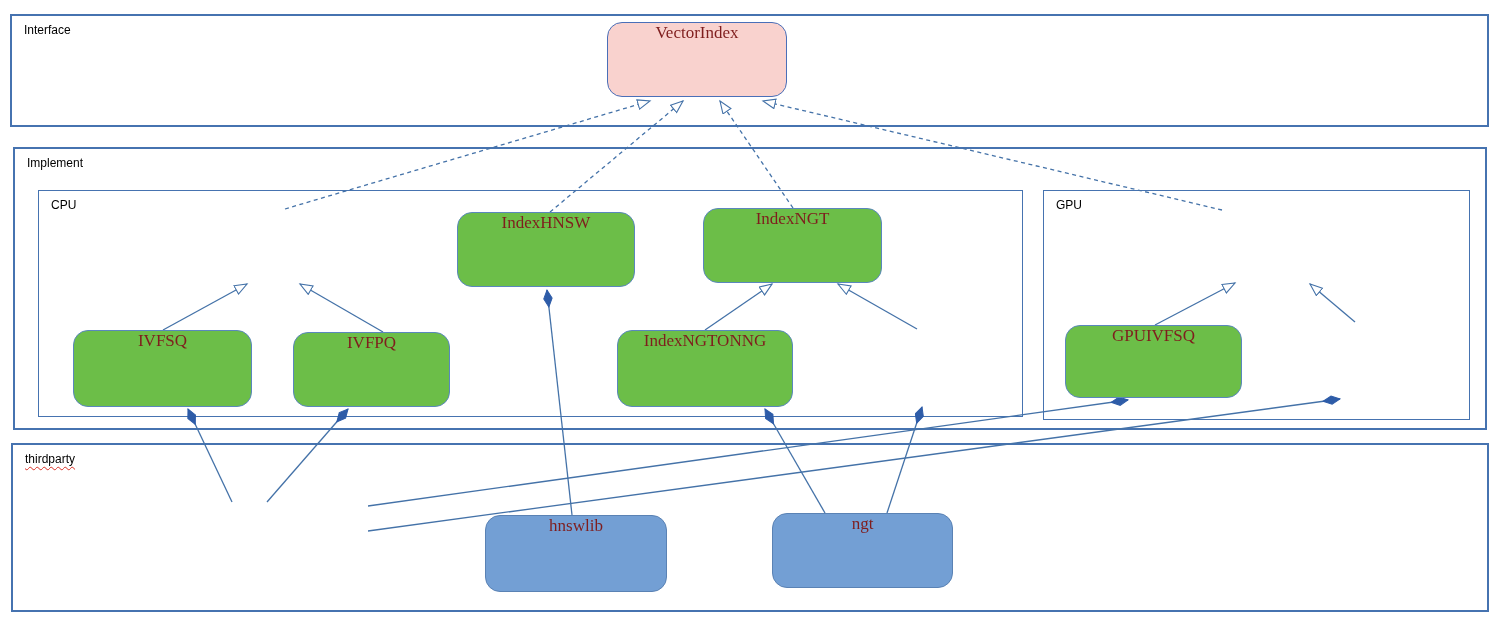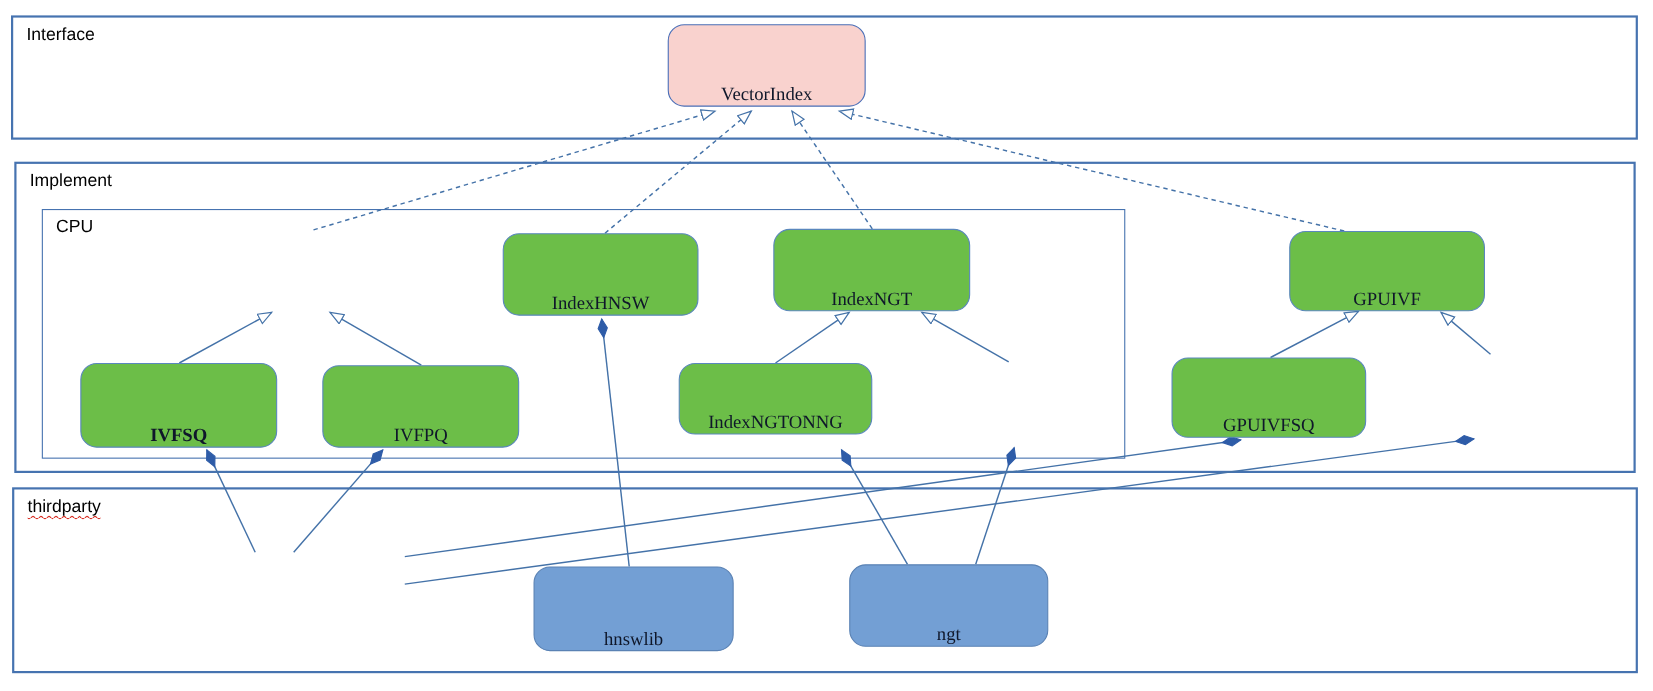--- a/index.html
+++ b/index.html
@@ -13,42 +13,42 @@
   .section {
     position:absolute;
     border:2px solid #4673b0;
     background:transparent;
     box-sizing:border-box;
   }
   .section.thin { border-width:1.5px; }
   .section-label {
     position:absolute;
     top:7px; left:12px;
-    font-size:16px;
+    font-size:12px;
     color:#000000;
     font-family:"Liberation Sans", sans-serif;
     white-space:nowrap;
   }
   .section-label.squiggle {
     text-decoration:underline;
     text-decoration-style:wavy;
     text-decoration-color:#d93025;
     text-decoration-thickness:1px;
     text-underline-offset:3px;
   }
   .node {
     position:absolute;
     box-sizing:border-box;
     border-radius:15px;
     display:flex;
-    align-items:flex-end;
+    align-items:flex-start;
     justify-content:center;
     font-family:"Liberation Serif", serif;
     font-size:17px;
-    color:#0f172a;
+    color:#7f1d1d;
     text-align:center;
   }
   .node.green { background:#6cbe48; border:1.5px solid #5a87bd; }
   .node.pink  { background:#f9d2ce; border:1.5px solid #4a6fb8; }
   .node.blue  { background:#739fd4; border:1.5px solid #5a82b4; }
   #edges-layer {
     position:absolute; left:0; top:0;
     width:1503px; height:628px;
     pointer-events:none;
   }
@@ -65,20 +65,23 @@
   </div>
 
   <div class="section" style="left:13px; top:147px; width:1474px; height:283px;">
     <div class="section-label">Implement</div>
   </div>
 
   <div class="section thin" style="left:38px; top:190px; width:985px; height:227px;">
     <div class="section-label">CPU</div>
   </div>
 
+  <div class="section thin" style="left:1043px; top:190px; width:427px; height:230px;">
+    <div class="section-label">GPU</div>
+  </div>
 
   <div class="section" style="left:11px; top:443px; width:1478px; height:169px;padding-left:18px;">
     <div class="section-label squiggle">thirdparty</div>
   </div>
 
   <svg id="edges-layer" width="1503" height="628" viewBox="0 0 1503 628" xmlns="http://www.w3.org/2000/svg">
     <defs>
       <marker id="hollowTri" markerUnits="userSpaceOnUse" markerWidth="15" markerHeight="12" refX="13" refY="5.5" orient="auto">
         <path d="M0.7,0.7 L13,5.5 L0.7,10.3 Z" fill="#ffffff" stroke="#4472a8" stroke-width="1.1"></path>
       </marker>
@@ -114,36 +117,33 @@
 
 
   <div class="node green" style="left:457px; top:212px; width:178px; height:75px;">
     <span>IndexHNSW</span>
   </div>
 
   <div class="node green" style="left:703px; top:208px; width:179px; height:75px;">
     <span>IndexNGT</span>
   </div>
 
-  <div class="node green" style="left:73px; top:330px; width:179px; height:77px;font-weight:bold;">
+  <div class="node green" style="left:73px; top:330px; width:179px; height:77px;">
     <span>IVFSQ</span>
   </div>
 
-  <div class="node green" style="left:293px; top:332px; width:179px; height:75px;">
+  <div class="node green" style="left:293px; top:332px; width:157px; height:75px;">
     <span>IVFPQ</span>
   </div>
 
-  <div class="node green" style="left:617px; top:330px; width:176px; height:65px;">
+  <div class="node green" style="left:617px; top:330px; width:176px; height:77px;">
     <span>IndexNGTONNG</span>
   </div>
 
 
-  <div class="node green" style="left:1172px; top:210px; width:178px; height:73px;">
-    <span>GPUIVF</span>
-  </div>
 
   <div class="node green" style="left:1065px; top:325px; width:177px; height:73px;">
     <span>GPUIVFSQ</span>
   </div>
 
 
 
   <div class="node blue" style="left:485px; top:515px; width:182px; height:77px;">
     <span>hnswlib</span>
   </div>

